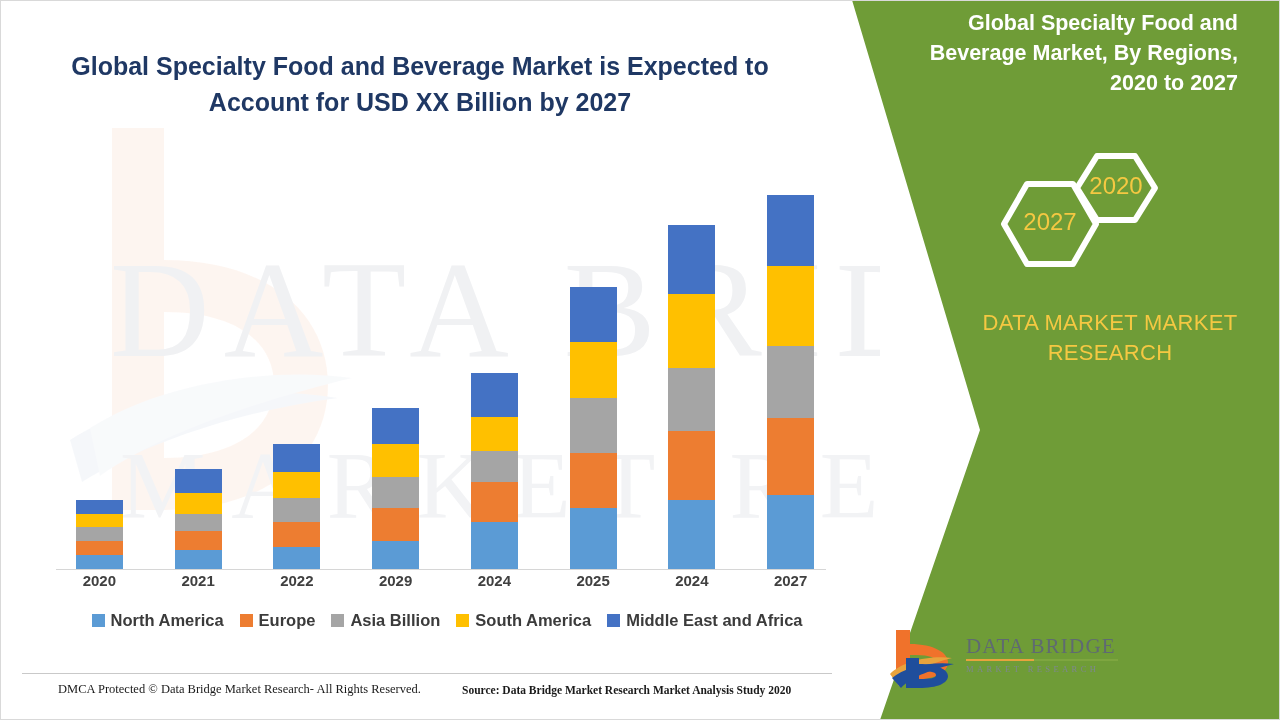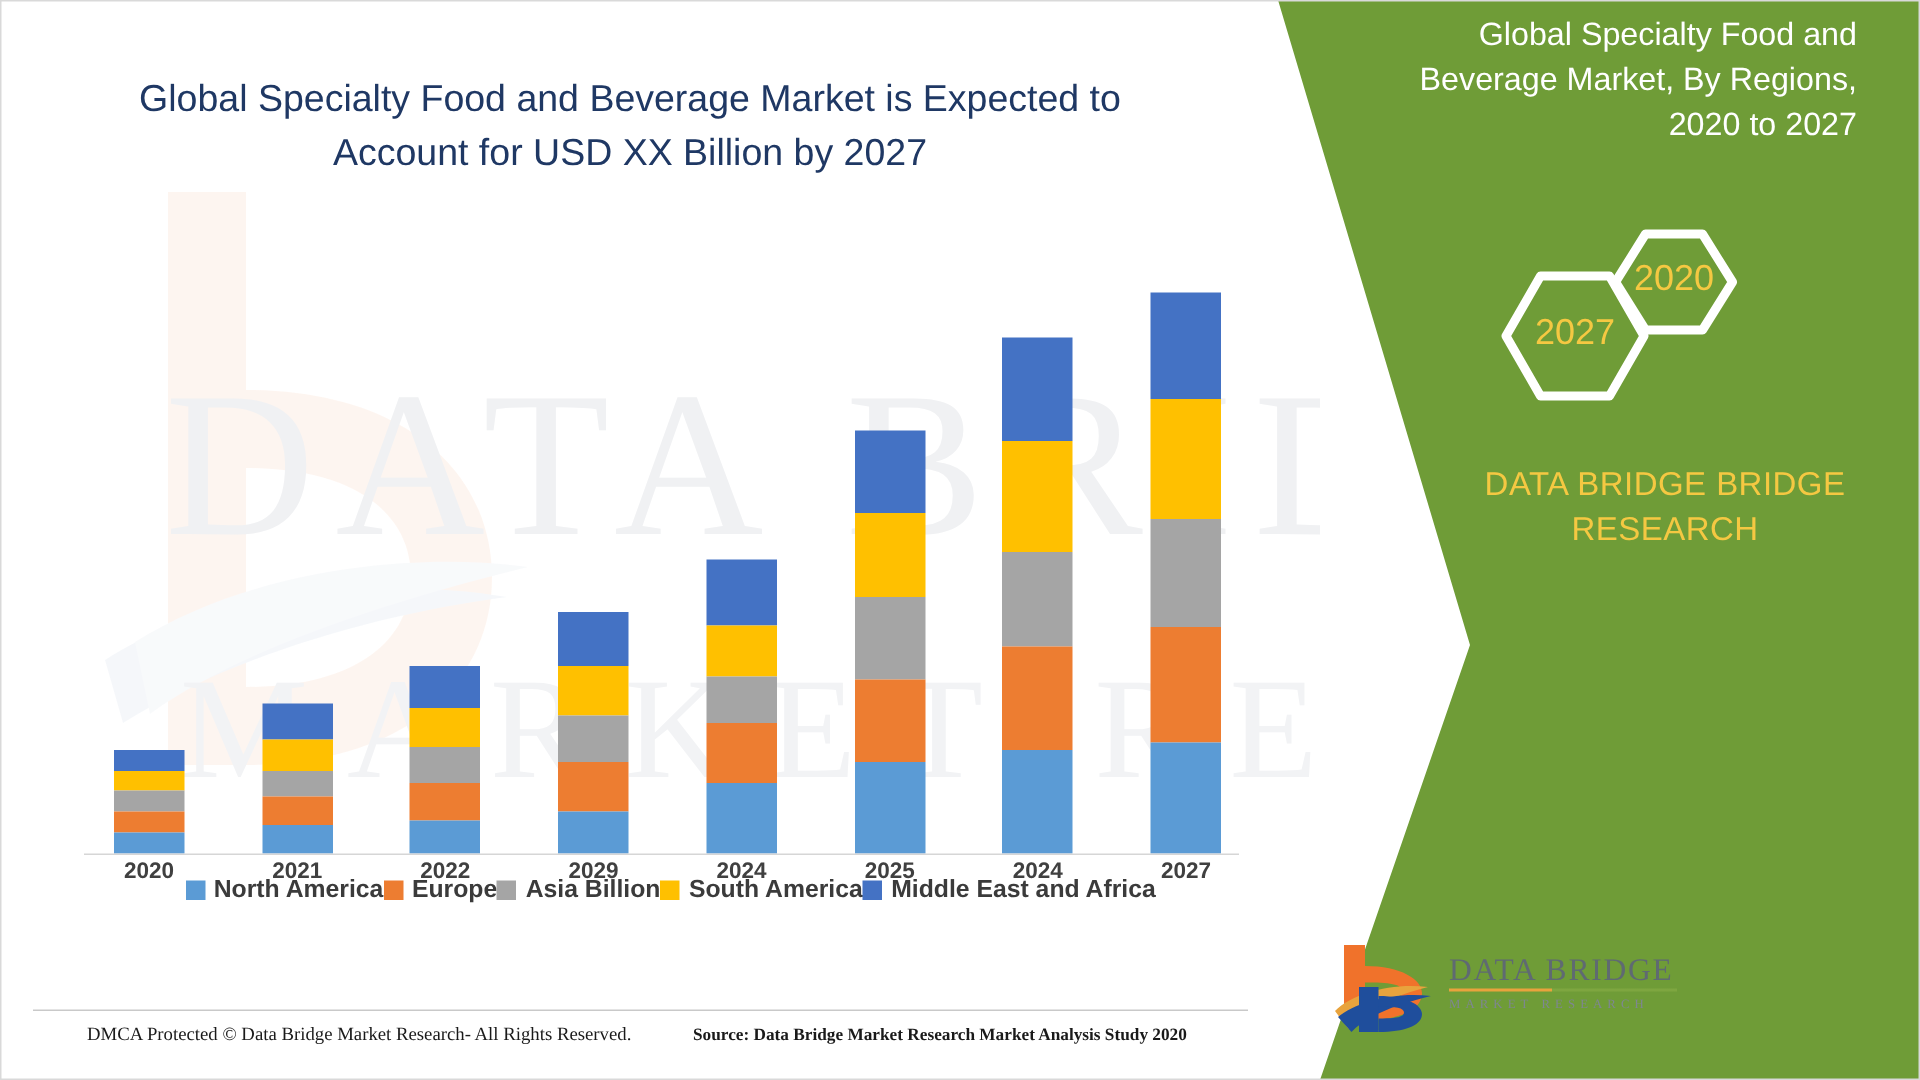--- a/index.html
+++ b/index.html
@@ -33,41 +33,41 @@
     font-family:"Liberation Serif", serif;
   }
   .wm-b{
     position:absolute;left:60px;top:110px;width:300px;height:430px;opacity:.55;
   }
 
   
   .chart-title{
     position:absolute;left:60px;top:48px;width:720px;
     text-align:center;color:#1f3864;
-    font-size:25px;line-height:36px;font-weight:400;
+    font-size:25px;line-height:36px;font-weight:700;
     z-index:6;
   }
 
   
   .chart-area{position:absolute;left:50px;top:150px;width:790px;height:420px;z-index:5;}
   .axis-line{position:absolute;left:6px;bottom:0;width:770px;height:1px;background:#d6d6d6;}
   .bars{position:absolute;left:0;bottom:1px;width:790px;height:400px;display:flex;align-items:flex-end;}
   .bar-slot{flex:1 1 0;display:flex;justify-content:center;align-items:flex-end;height:100%;}
   .bar{width:47px;display:flex;flex-direction:column;justify-content:flex-end;}
   .seg{width:100%;}
 
   .xlabels{
     position:absolute;left:50px;top:572px;width:790px;height:24px;
     display:flex;z-index:5;
   }
   .xlabels div{flex:1 1 0;text-align:center;font-size:15px;font-weight:bold;color:#404040;}
 
   .legend{
-    position:absolute;left:52px;top:584px;width:790px;height:26px;
-    display:flex;align-items:flex-start;justify-content:center;z-index:5;
+    position:absolute;left:52px;top:604px;width:790px;height:26px;
+    display:flex;align-items:flex-end;justify-content:center;gap:16px;z-index:5;
   }
   .legend-item{display:flex;align-items:center;gap:6px;}
   .legend-swatch{width:13px;height:13px;display:block;}
   .legend-label{font-size:16.5px;font-weight:bold;color:#3b3b3b;white-space:nowrap;}
 
   
   .footer-rule{position:absolute;left:22px;top:673px;width:810px;height:1px;background:#c9c9c9;z-index:6;}
   .footer-left{
     position:absolute;left:58px;top:682px;font-size:12.5px;color:#1a1a1a;
     font-family:"Liberation Serif", serif;z-index:6;white-space:nowrap;
@@ -78,21 +78,21 @@
   }
 
   
   .green-panel{
     position:absolute;left:0;top:0;width:1280px;height:720px;z-index:10;pointer-events:none;
   }
   .green-panel svg{display:block;}
 
   .gp-title{
     position:absolute;right:42px;top:8px;width:320px;
-    text-align:right;color:#ffffff;font-size:21.5px;line-height:30px;font-weight:400;z-index:12;
+    text-align:right;color:#ffffff;font-size:21.5px;line-height:30px;font-weight:700;z-index:12;
   }
   .hexes{position:absolute;left:985px;top:150px;width:200px;height:130px;z-index:12;}
   .brand-name{
     position:absolute;left:960px;top:308px;width:300px;text-align:center;
     color:#f5c842;font-size:22px;line-height:30px;font-weight:400;letter-spacing:.3px;z-index:12;
   }
 
   
   .logo{position:absolute;left:888px;top:628px;width:240px;height:66px;z-index:13;}
   .logo-mark{position:absolute;left:0;top:0;width:70px;height:62px;}
@@ -251,21 +251,21 @@
 
   <div class="hexes">
     <svg width="200" height="130" viewBox="0 0 200 130">
       <polygon points="112,6 150,6 170,38 150,70 112,70 92,38" fill="none" stroke="#ffffff" stroke-width="6" stroke-linejoin="round"></polygon>
       <polygon points="42,34 88,34 111,74 88,114 42,114 19,74" fill="none" stroke="#ffffff" stroke-width="6" stroke-linejoin="round"></polygon>
     </svg>
     <div style="position:absolute;left:92px;top:22px;width:78px;text-align:center;color:#F5C842;font-size:24px;">2020</div>
     <div style="position:absolute;left:19px;top:58px;width:92px;text-align:center;color:#F5C842;font-size:24px;">2027</div>
   </div>
 
-  <div class="brand-name">DATA BRIDGE BRIDGE RESEARCH</div>
+  <div class="brand-name">DATA MARKET MARKET RESEARCH</div>
 
   <div class="logo">
     <svg class="logo-mark" viewBox="0 0 70 62">
       <path d="M8 2 L8 52 L22 52 L22 2 Z" fill="#F0722B"></path>
       <path d="M22 16 C46 16 60 25 60 34 C60 45 46 52 22 52 L22 40 C38 40 47 38 47 33 C47 28 38 27 22 27 Z" fill="#F0722B"></path>
       <path d="M2 46 C14 34 40 27 64 30 C44 35 22 44 11 58 Z" fill="#E8A33D"></path>
       <path d="M4 50 C16 40 42 33 66 36 C46 41 24 48 13 60 Z" fill="#1F4E9C"></path>
       <path d="M18 30 L18 60 L31 60 L31 30 Z" fill="#1F4E9C"></path>
       <path d="M31 36 C50 36 60 42 60 48 C60 55 50 60 31 60 L31 51 C43 51 48 50 48 47 C48 44 43 43 31 43 Z" fill="#1F4E9C"></path>
     </svg>

